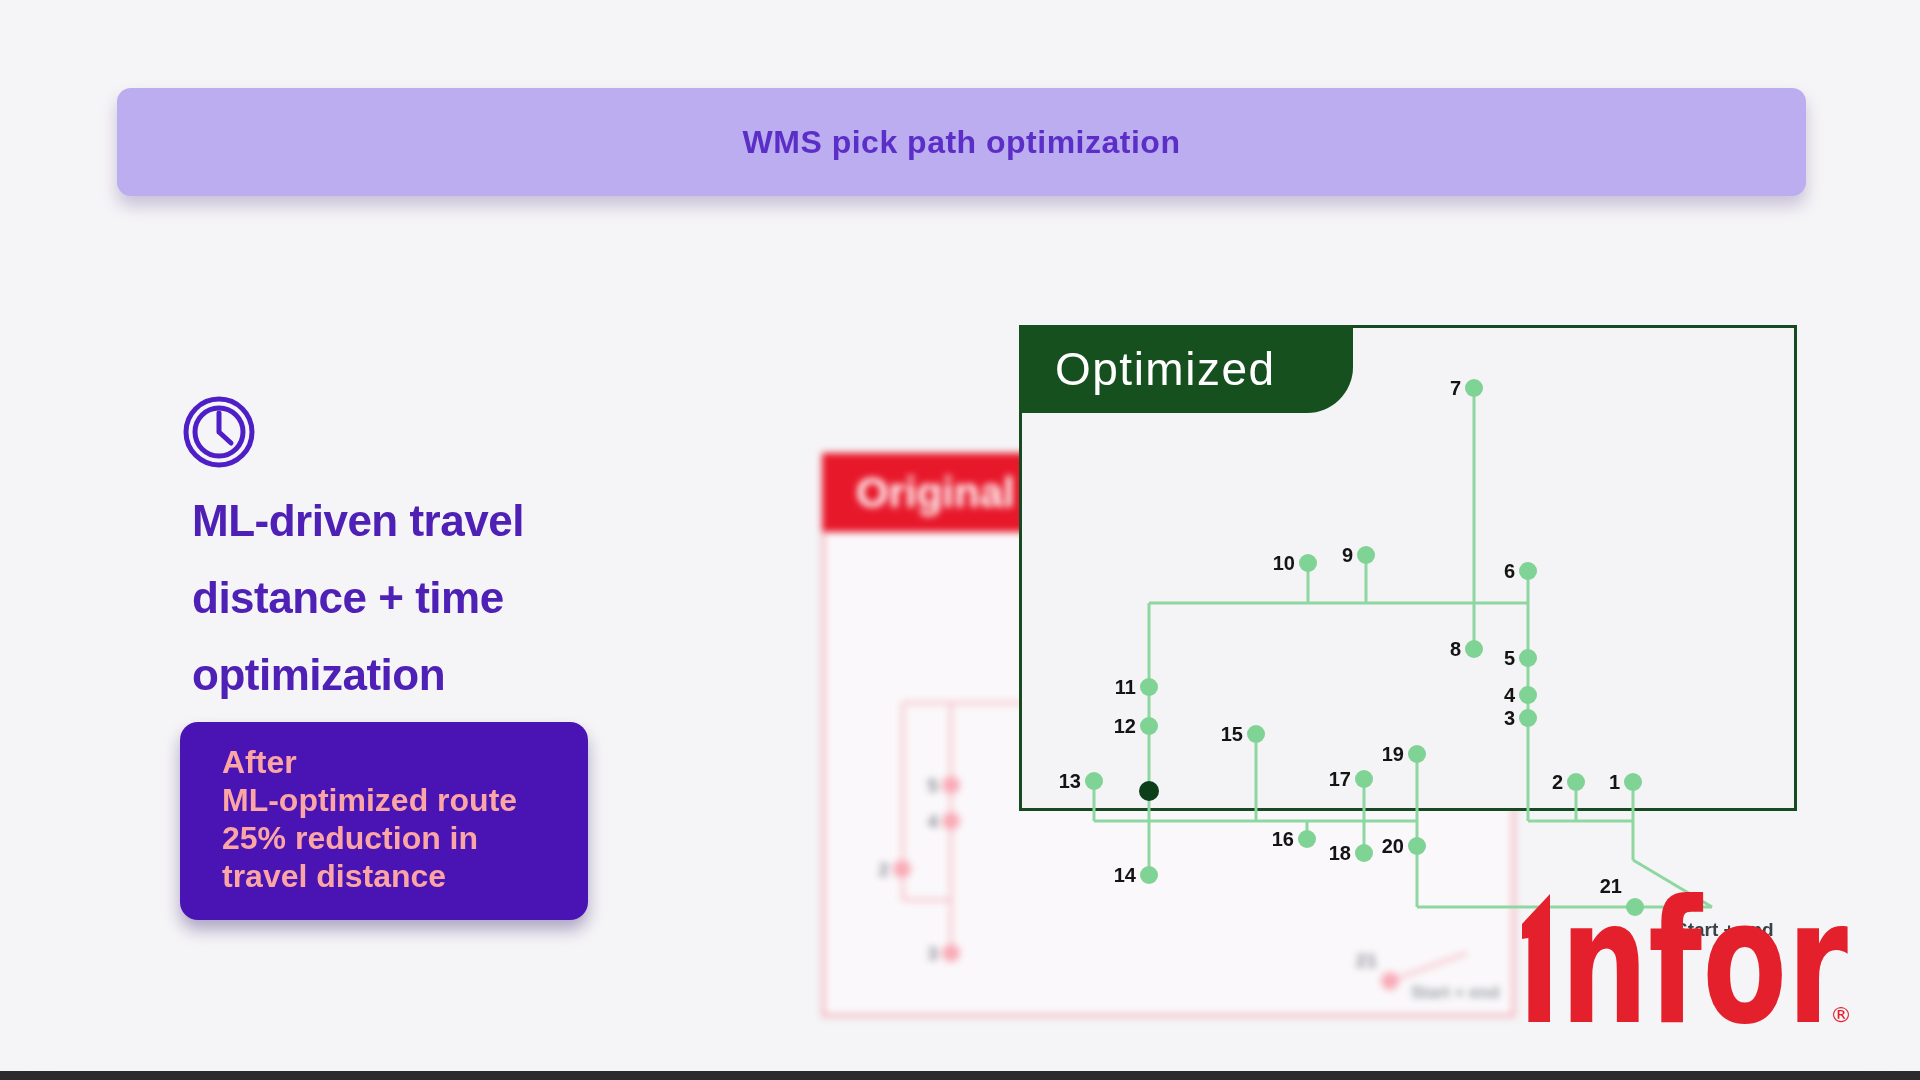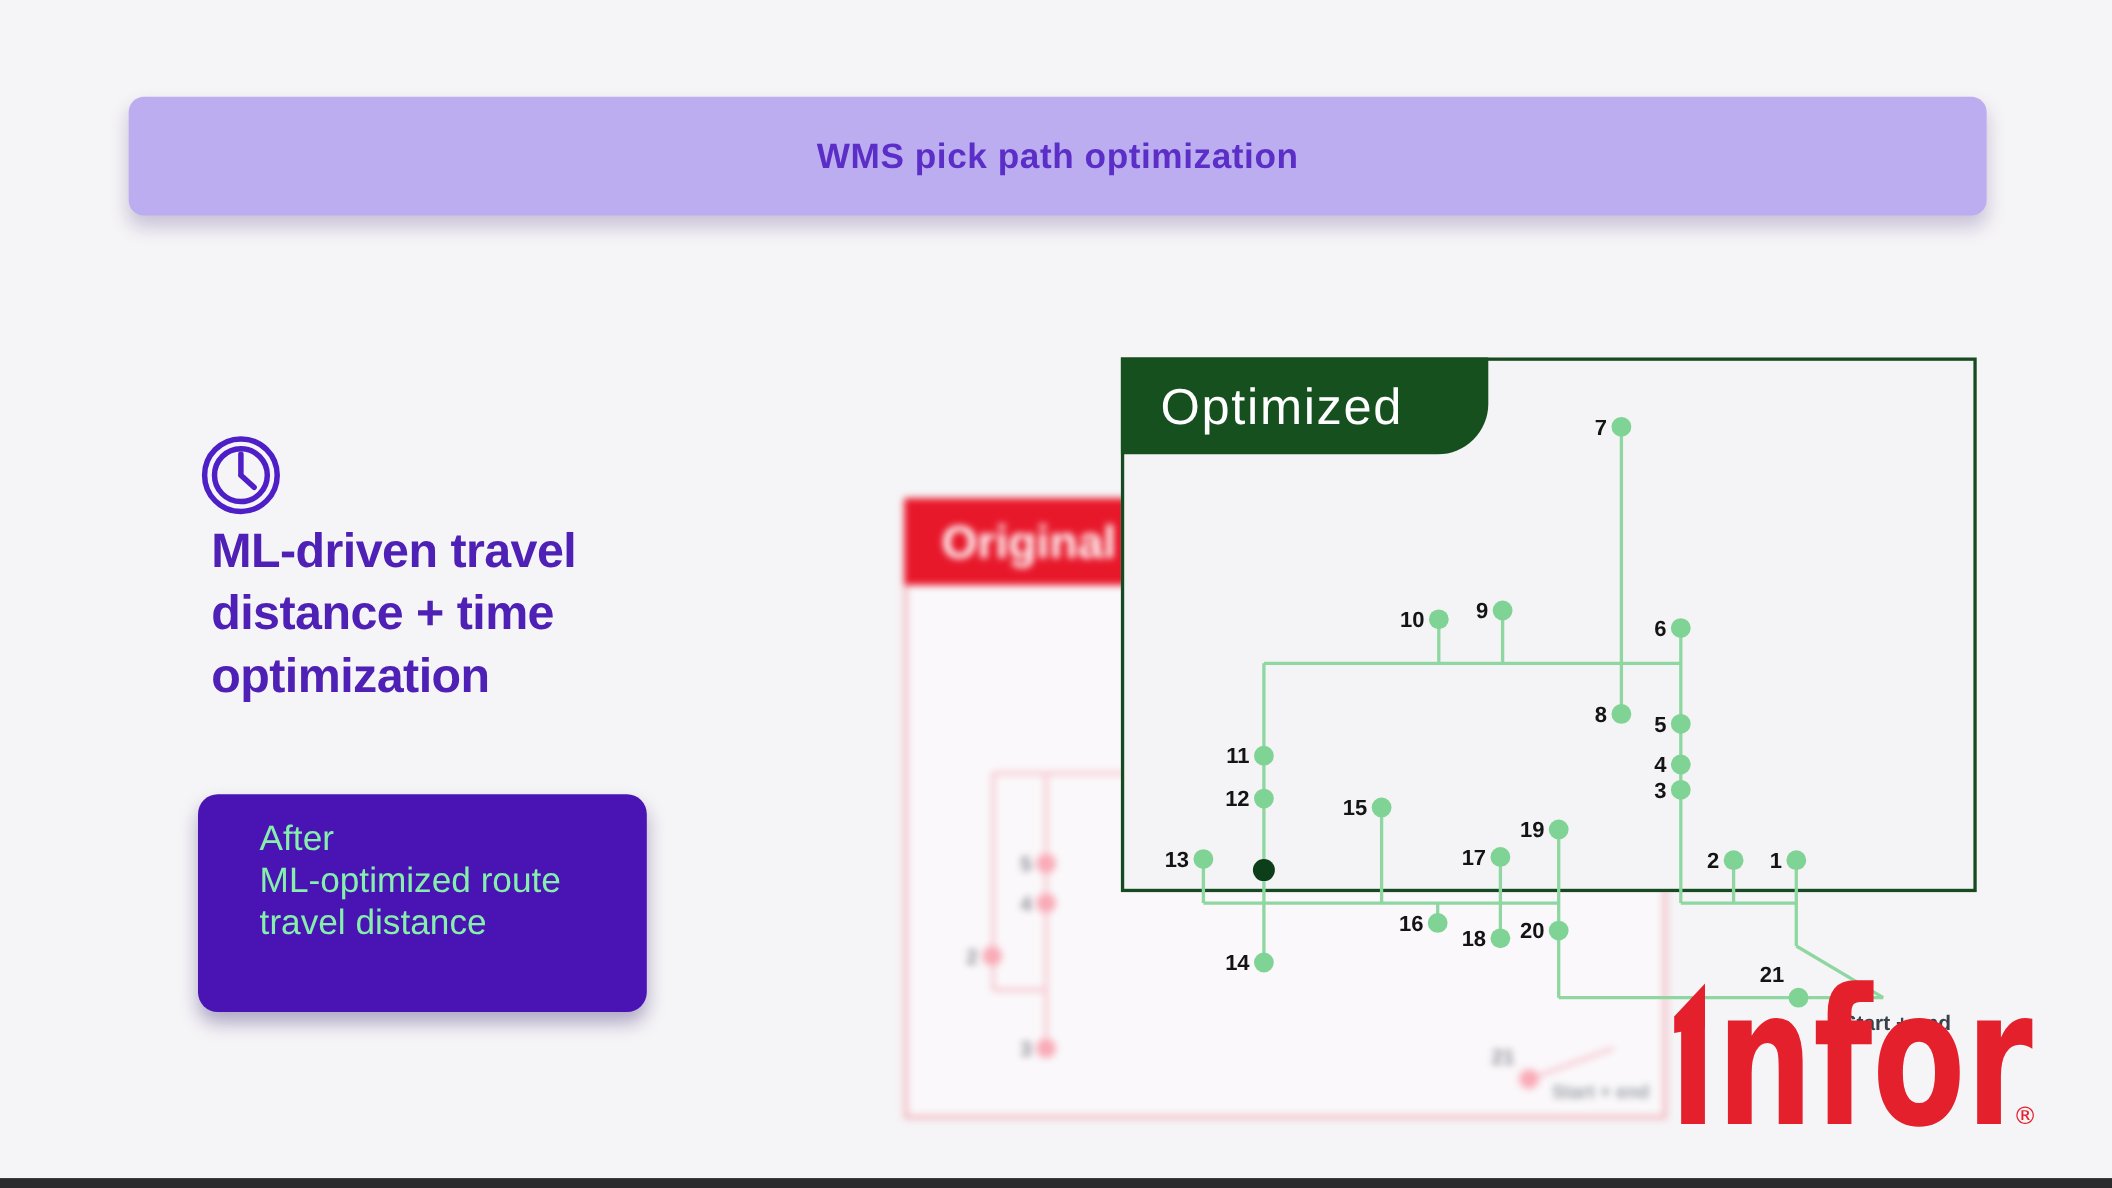--- a/index.html
+++ b/index.html
@@ -16,27 +16,27 @@
   }
   .banner span{
     font-size:32px;font-weight:bold;color:var(--title-purple,#5b2ec8);letter-spacing:0.5px;
   }
   .clock{position:absolute;left:181px;top:395px;}
   .headline{
     position:absolute;left:192px;top:472px;margin:0;
     font-size:44px;line-height:57px;font-weight:800;
     color:var(--heading-purple,#4e20b5);letter-spacing:-0.5px;
   }
-  .headline span{display:block;}
+  .headline span{display:block;margin-top:20px;}
   .callout{
     position:absolute;left:180px;top:722px;width:408px;height:198px;
     background:var(--box-purple,#4a14b4);border-radius:18px;
     box-shadow:0 10px 16px rgba(50,25,110,0.35);
-    box-sizing:border-box;padding:21px 20px 0 56px;
-    color:#86efac;font-size:32px;line-height:38px;font-weight:400;
+    box-sizing:border-box;padding:21px 20px 0 42px;
+    color:#fca5a5;font-size:32px;line-height:38px;font-weight:700;
   }
   
   .original-card{
     position:absolute;left:822px;top:453px;width:693px;height:564px;
     border:3px solid #f2a9b2;background:rgba(250,248,250,0.85);
     box-sizing:border-box;filter:blur(3.5px);z-index:1;
   }
   .original-tab{
     position:absolute;left:-3px;top:-3px;width:228px;height:79px;
     background:var(--red,#e8182b);display:flex;align-items:center;
@@ -89,20 +89,21 @@
 
 <h1 class="headline">
   <span>ML-driven travel</span>
   <span>distance + time</span>
   <span>optimization</span>
 </h1>
 
 <div class="callout">
   <div>After</div>
   <div>ML-optimized route</div>
+  <div>25% reduction in</div>
   <div>travel distance</div>
 </div>
 
 <div class="original-card">
   <div class="original-tab">
     <span>Original</span>
   </div>
   <svg id="orig-svg" class="orig" viewBox="0 0 687 558">
       <line x1="78" y1="247" x2="235" y2="247"></line>
       <line x1="78" y1="247" x2="78" y2="444"></line>

